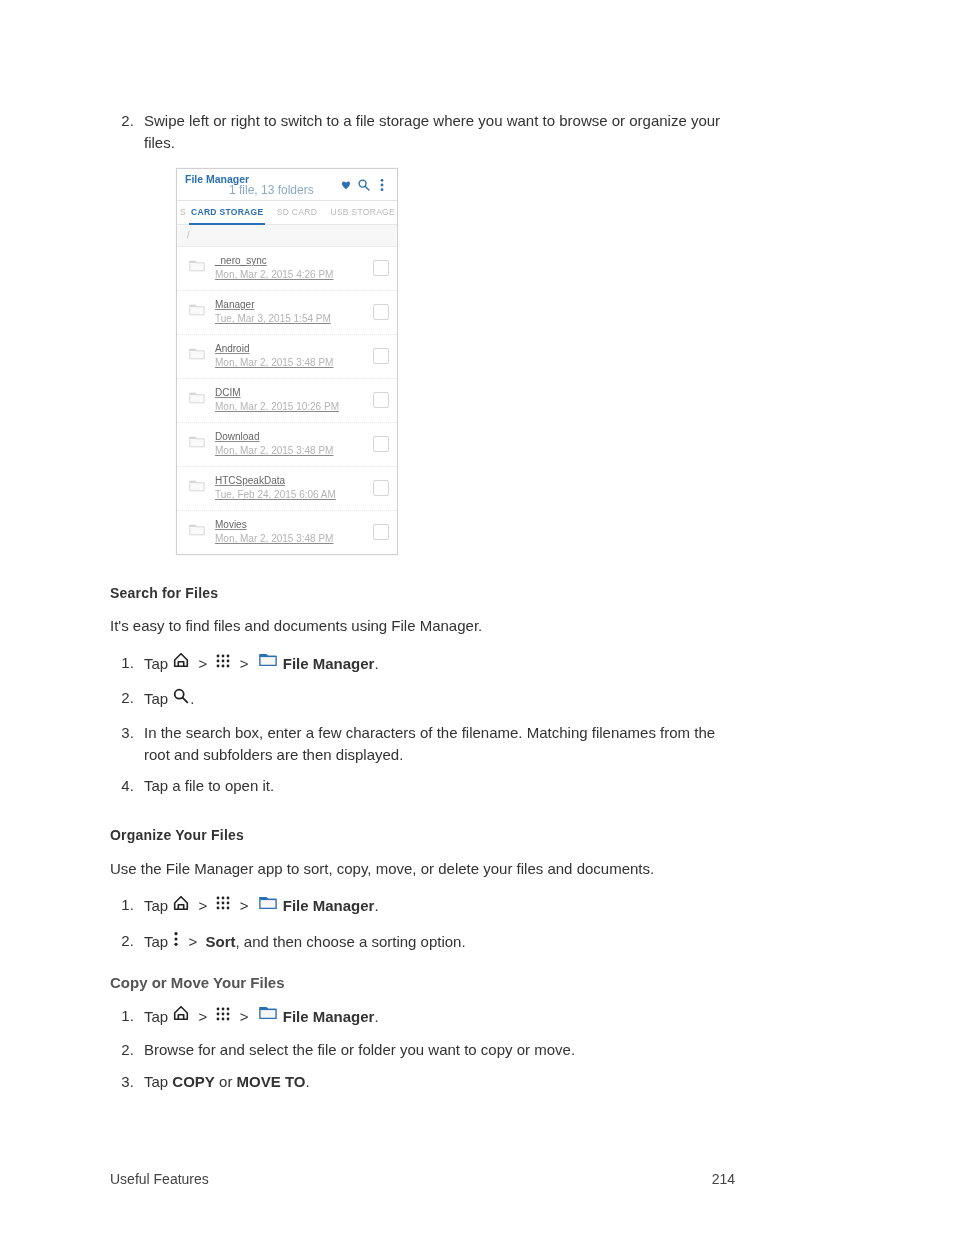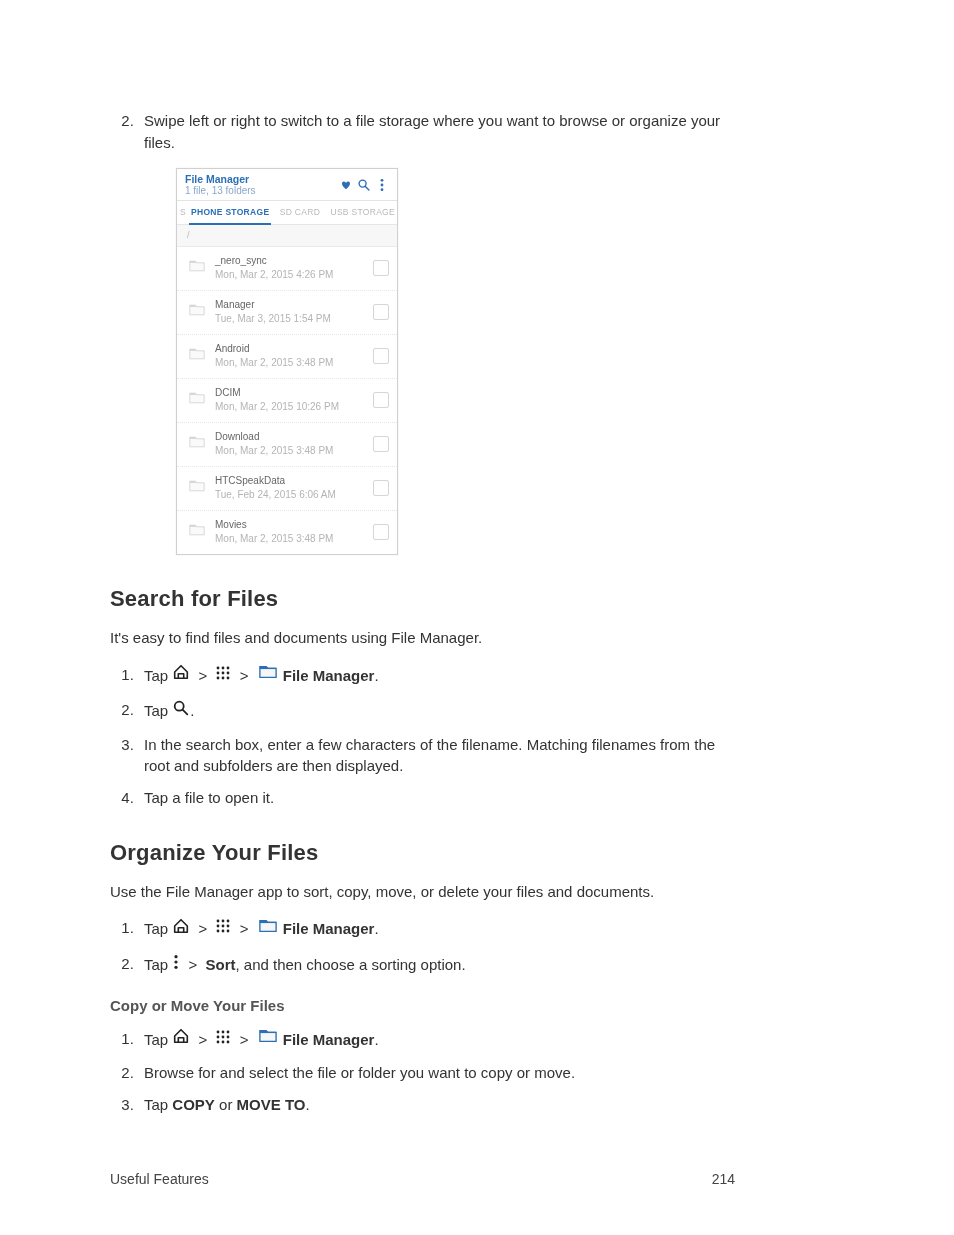--- a/index.html
+++ b/index.html
@@ -24,21 +24,21 @@
   }
   ol.numlist > li {
     margin-bottom: 10px;
     padding-left: 6px;
   }
   .li-line { line-height: 24px; }
   .li-line > * { vertical-align: middle; }
   h2.section {
     font-family: Arial, Helvetica, sans-serif;
     font-weight: 900;
-    font-size: 22px;
+    font-size: 14px;
     margin: 28px 0 12px 0;
     letter-spacing: .2px;
   }
   h3.subsection {
     font-weight: bold;
     color: #555;
     font-size: 15px;
     margin: 14px 0 10px 0;
   }
   .body-text { margin: 0 0 14px 0; }
@@ -71,21 +71,21 @@
   }
   .fm-titlebar {
     background: #fff;
     display: flex;
     align-items: center;
     padding: 5px 6px 4px 8px;
     border-bottom: 1px solid #e4e4e4;
   }
   .fm-title { flex: 1; line-height: 11px; }
   .fm-title .t1 { color: #2b6fb5; font-weight: bold; font-size: 10.5px; }
-  .fm-title .t2 { color: #8aa9c8; font-size: 10px; }
+  .fm-title .t2 { color: #8aa9c8; font-size: 12px; margin-left: 44px; }
   .fm-ico { width: 18px; text-align: center; }
   .fm-ico svg { vertical-align: middle; }
   .fm-tabs {
     display: flex;
     background: #fff;
     font-size: 8.5px;
     letter-spacing: .3px;
     color: #b9b9b9;
   }
   .fm-tabs .tab {
@@ -111,21 +111,21 @@
   }
   .fm-list { background: #fff; }
   .fm-row {
     display: flex;
     align-items: center;
     padding: 7px 8px 7px 10px;
     border-bottom: 1px dotted #e6e6e6;
   }
   .fm-row:last-child { border-bottom: none; }
   .fm-folder-ico { width: 22px; }
-  .fm-info { flex: 1; margin-left: 6px; }
+  .fm-info { flex: 1; margin-left: 6px; text-decoration: underline; }
   .fm-info .n { color: #666; font-size: 10px; }
   .fm-info .d { color: #b4b4b4; font-size: 10px; margin-top: 0; }
   .fm-check {
     width: 14px; height: 14px;
     border: 1px solid #d6d6d6;
     border-radius: 2px;
   }
 
 </style>
 </head>
@@ -193,21 +193,21 @@
               </svg></span>
           <span class="fm-ico"><svg width="14" height="14" viewBox="0 0 20 20">
                 <use href="#ic-search-blue"></use>
               </svg></span>
           <span class="fm-ico"><svg width="8" height="14" viewBox="0 0 6 18" fill="#2b6fb5">
                 <use href="#ic-more-v"></use>
               </svg></span>
         </div>
         <div class="fm-tabs">
           <div class="tab edge">S</div>
-          <div class="tab active">PHONE STORAGE</div>
+          <div class="tab active">CARD STORAGE</div>
           <div class="tab">SD CARD</div>
           <div class="tab">USB STORAGE</div>
         </div>
         <div class="fm-path">/</div>
         <div class="fm-list" id="fm-list">
             <div class="fm-row">
               <span class="fm-folder-ico"><svg width="20" height="16" viewBox="0 0 20 20">
                   <use href="#ic-folder-grey"></use>
                 </svg></span>
               <div class="fm-info">

